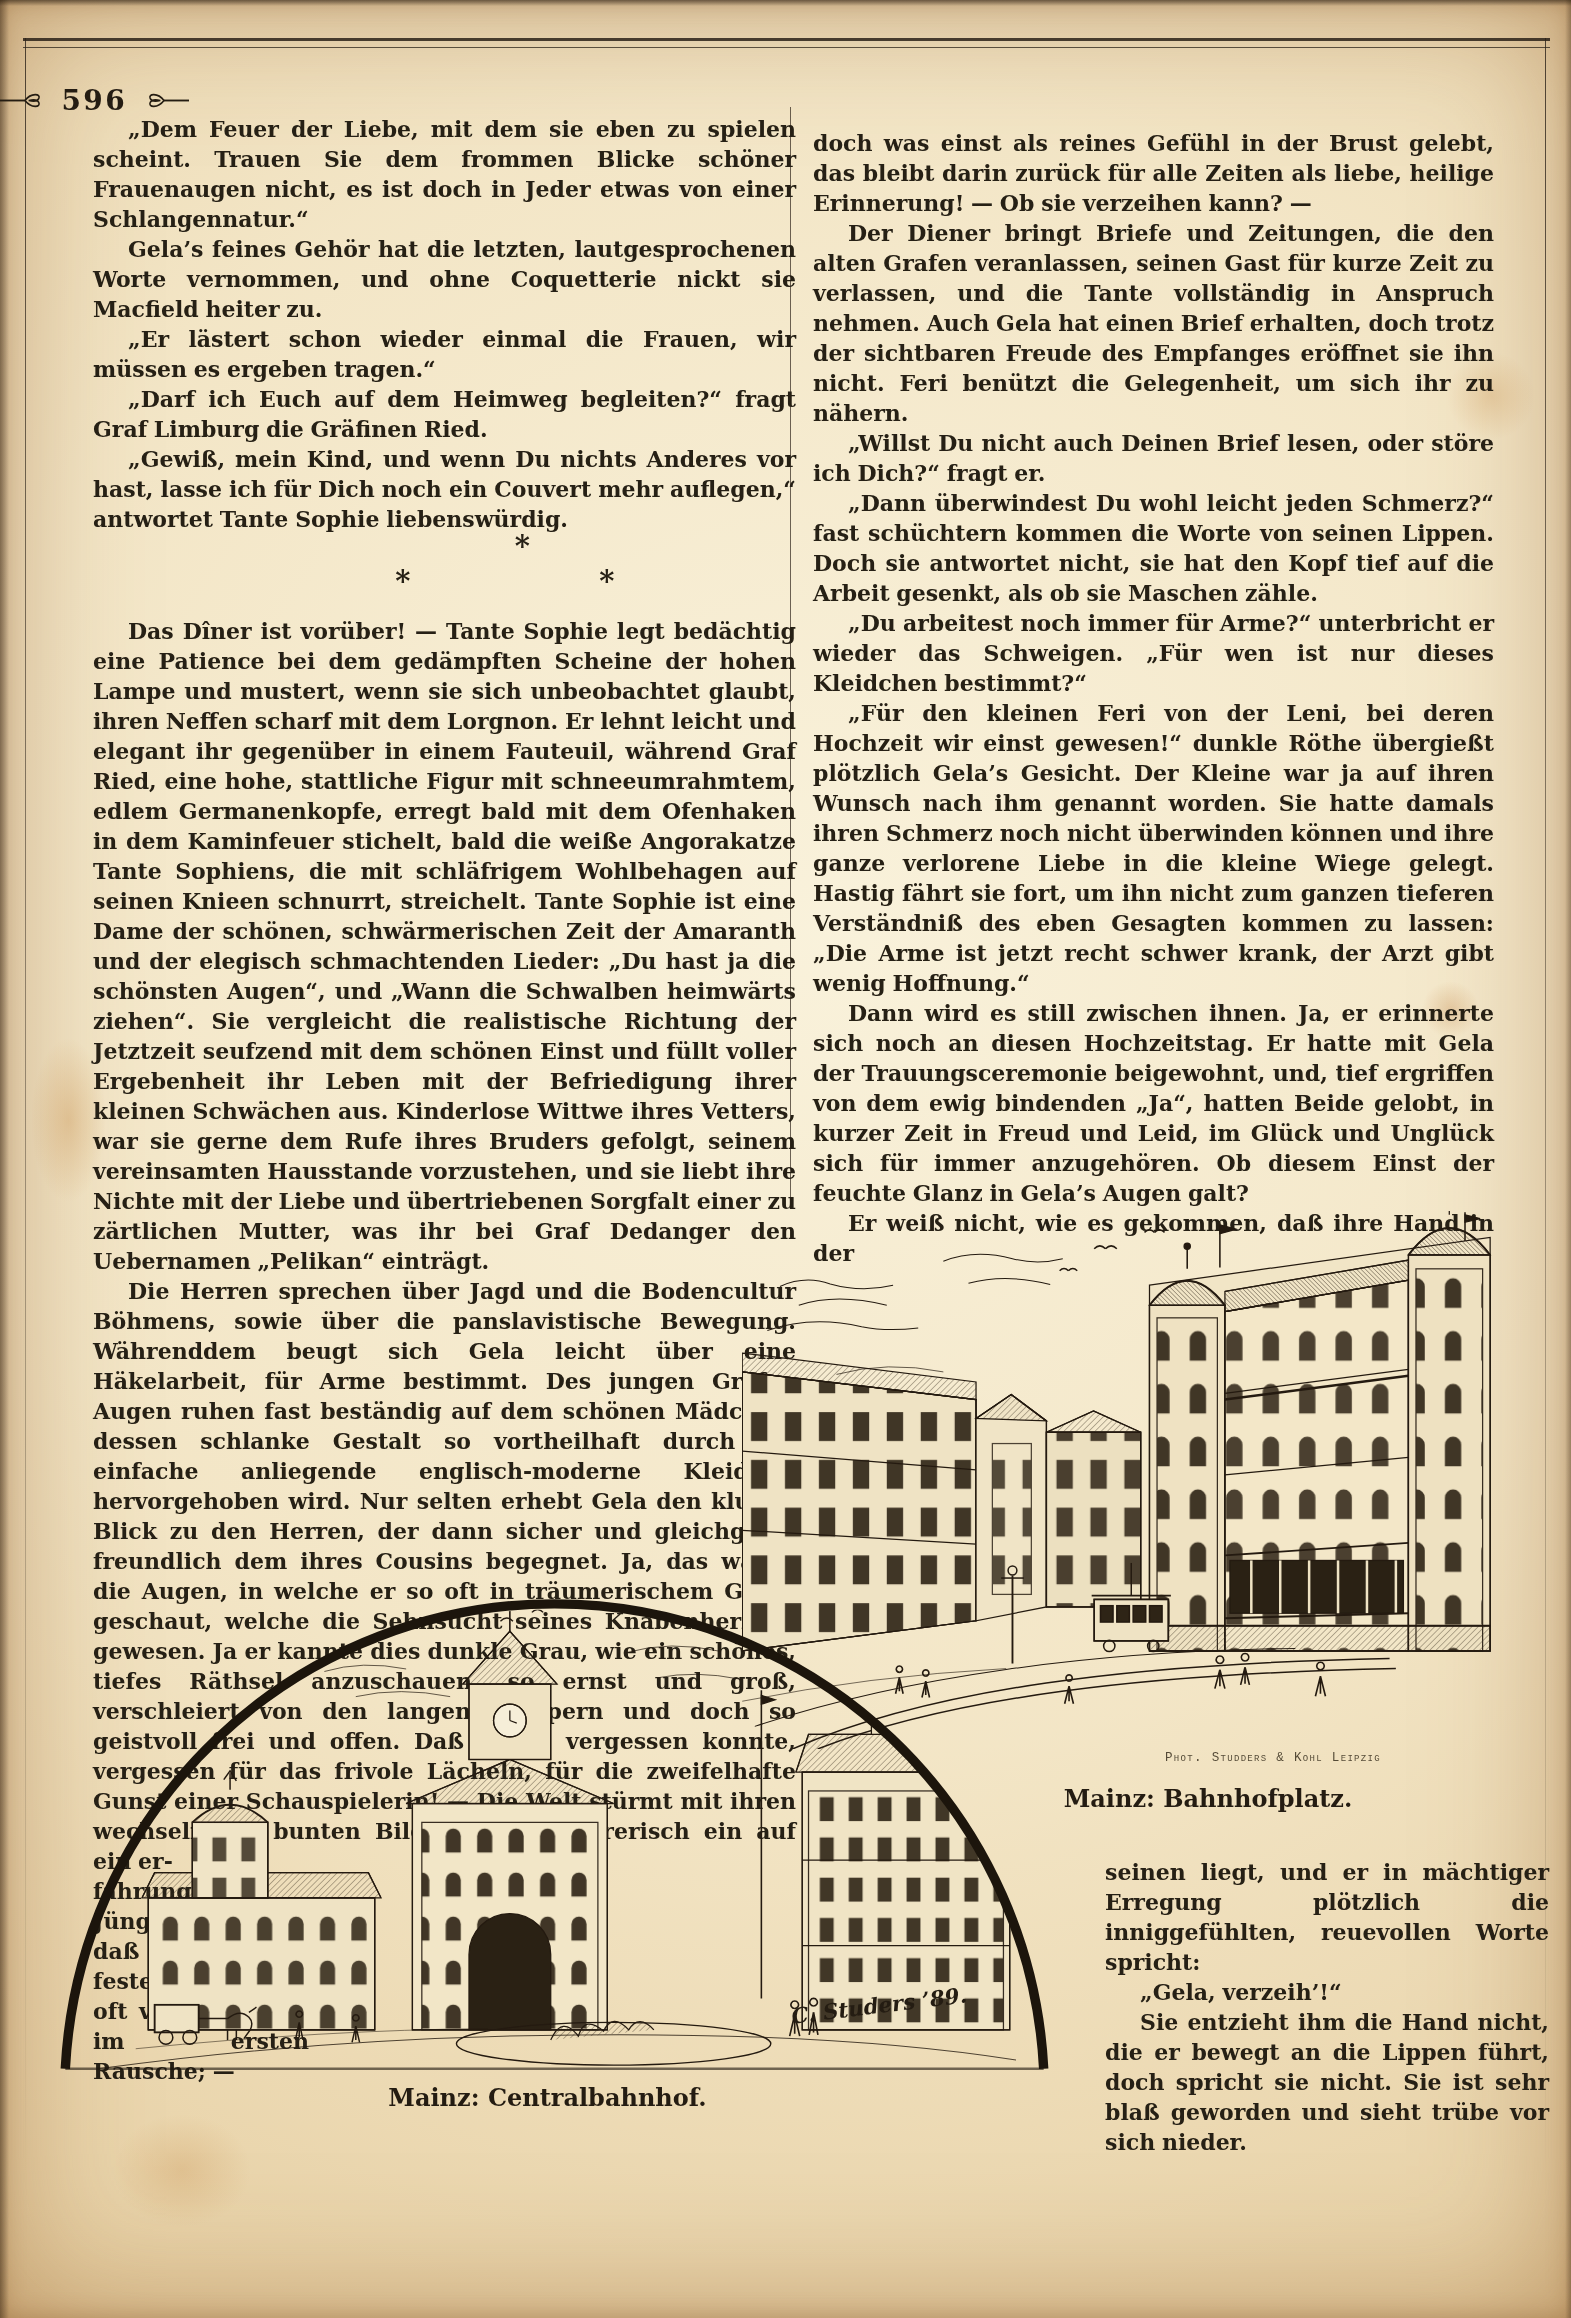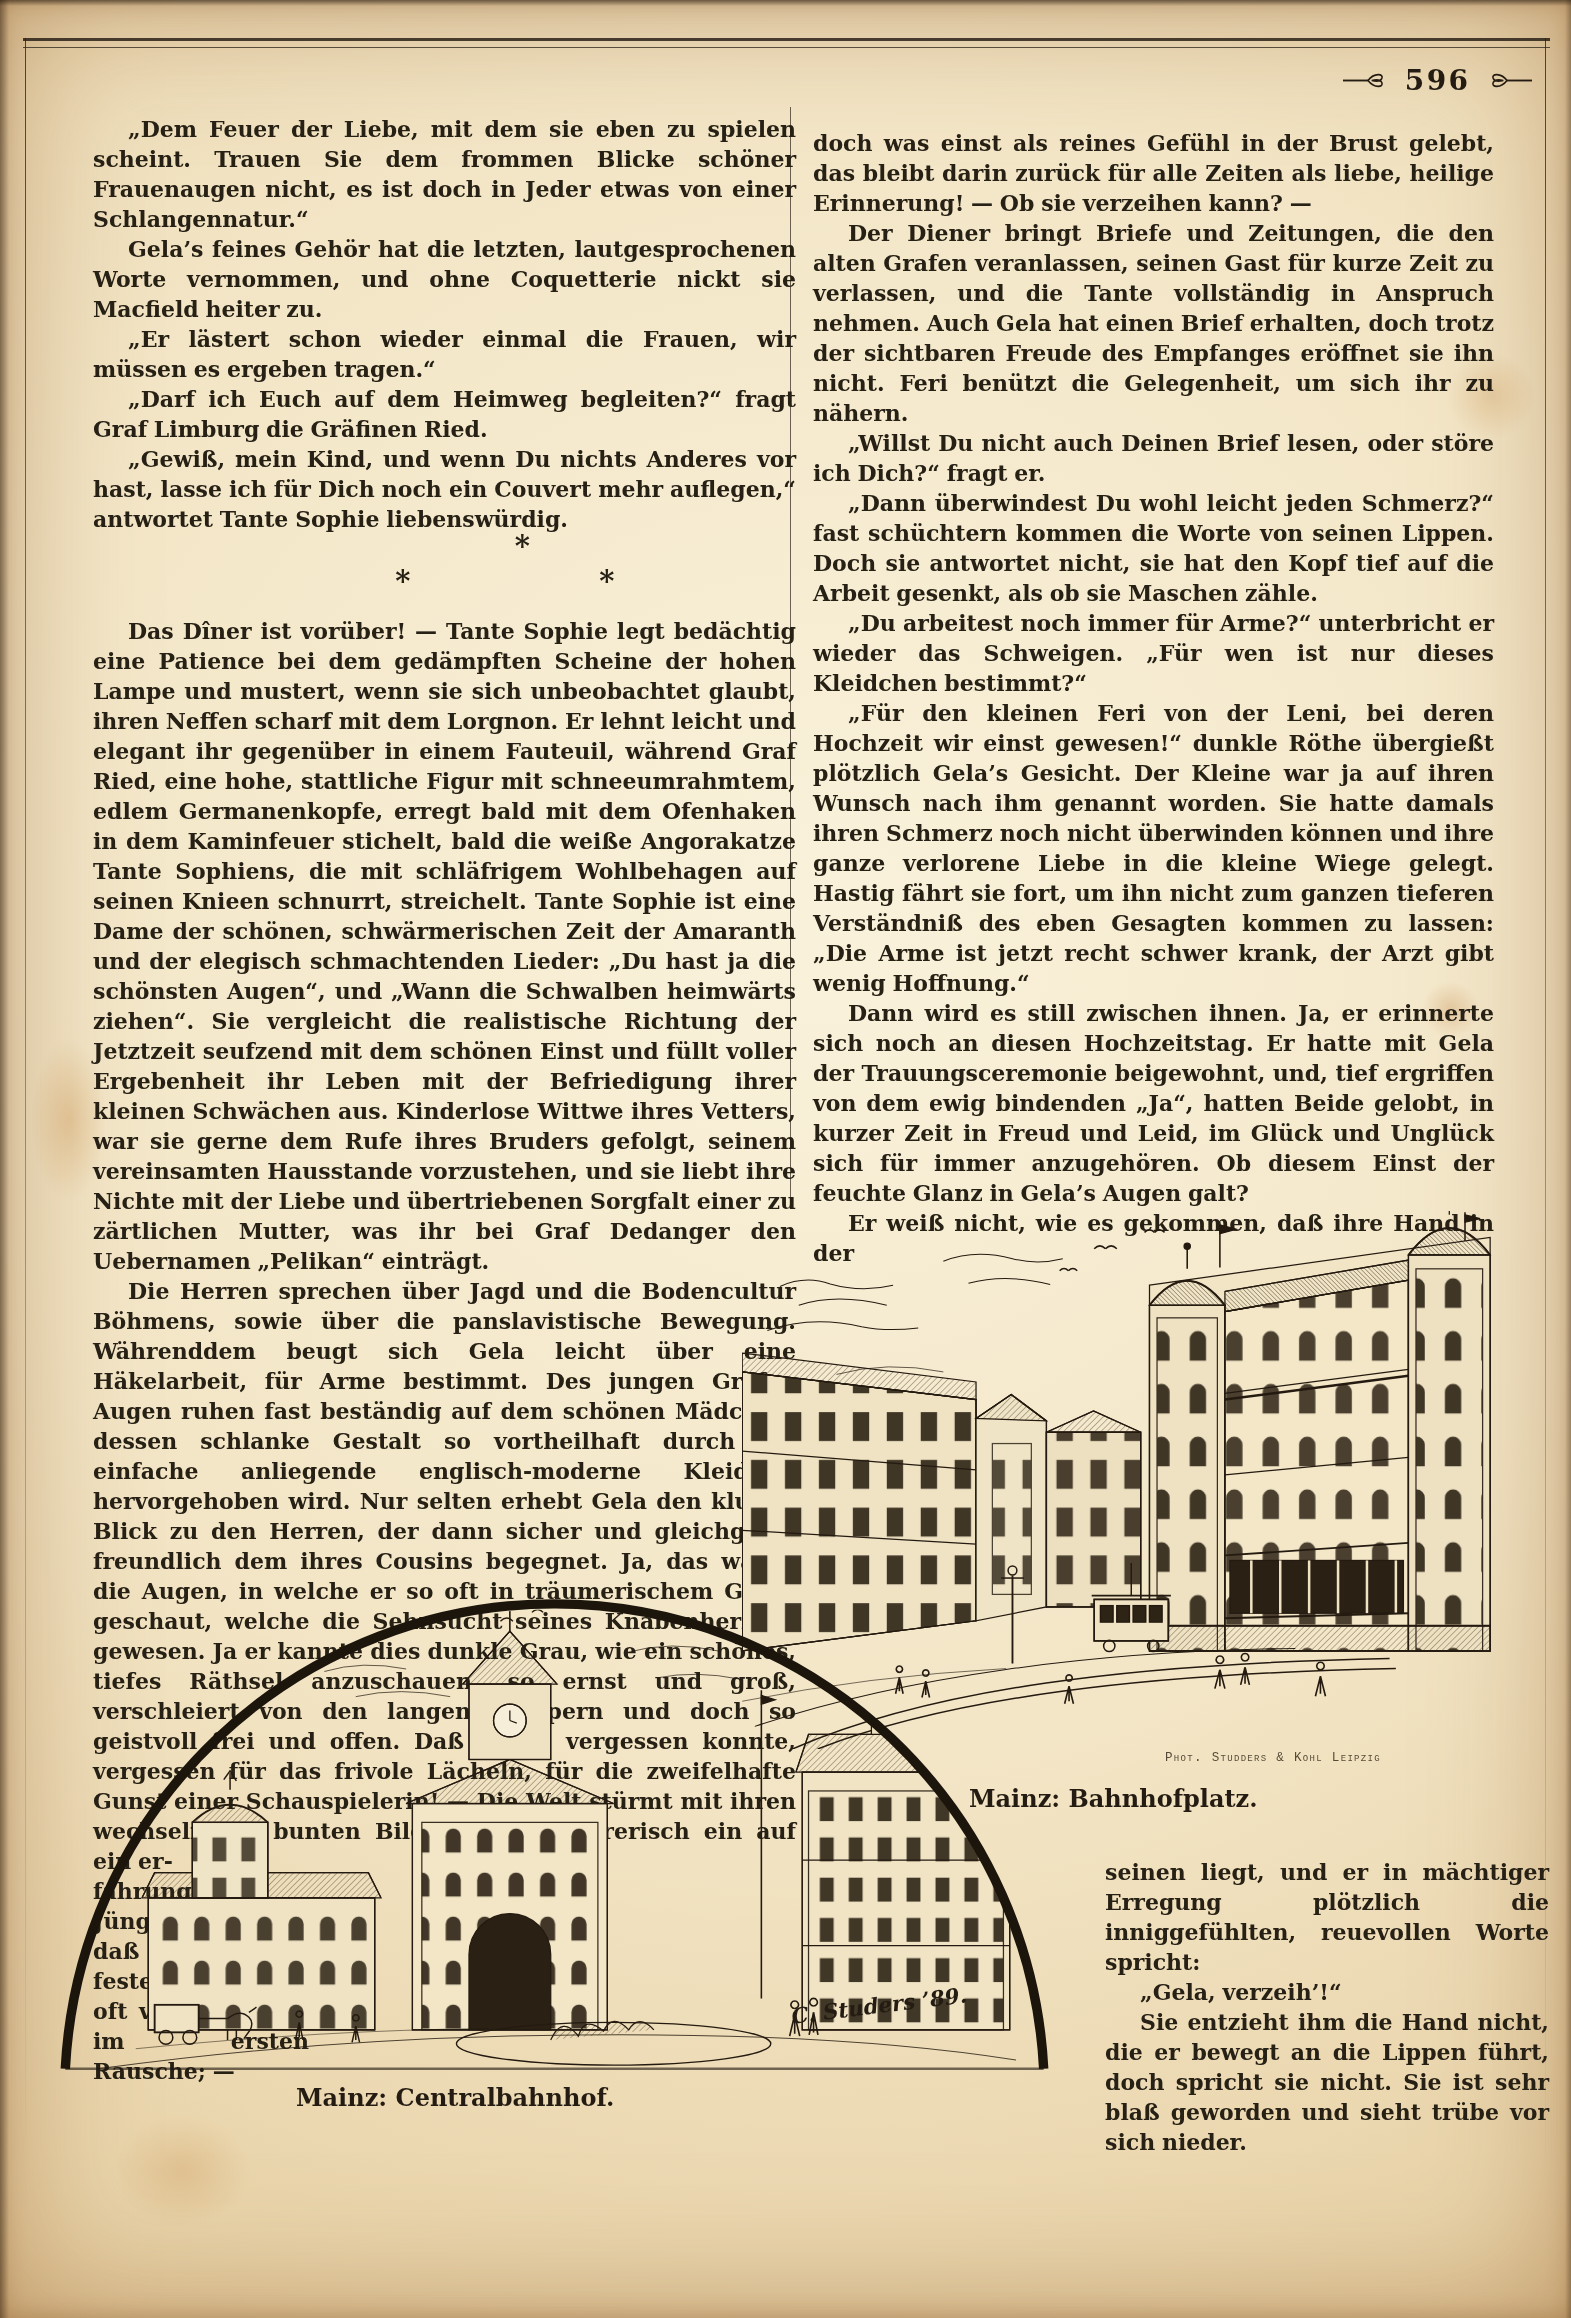--- a/index.html
+++ b/index.html
@@ -21,21 +21,21 @@
     background:linear-gradient(to right, rgba(40,26,12,.45), rgba(40,26,12,0));}
   .edge-right{position:absolute;right:0;top:0;width:7.5px;height:100%;
     background:linear-gradient(to left, rgba(40,26,12,.35), rgba(40,26,12,0));}
   .rule-top-a{position:absolute;left:22.6px;top:38px;width:1527px;height:2.5px;background:#2a2118;opacity:.85;}
   .rule-top-b{position:absolute;left:22.6px;top:47px;width:1527px;height:1.3px;background:#2a2118;opacity:.75;}
   .rule-side{position:absolute;top:38px;width:1.3px;height:2139px;
     background:linear-gradient(to bottom, rgba(42,33,24,.8), rgba(42,33,24,.25) 70%, rgba(42,33,24,0));}
   .rule-side.l{left:25px;} .rule-side.r{left:1545px;}
   .col-divider{position:absolute;left:790px;top:107px;width:1.3px;height:1098px;background:rgba(40,30,20,.68);}
 
-  .pageno-wrap{position:absolute;left:0;top:64px;width:1532px;text-align:right;}
+  .pageno-wrap{position:absolute;left:0;top:84px;width:1532px;text-align:left;}
   .pageno-inner{display:inline-flex;align-items:center;gap:16.4px;}
   .pageno{font:600 28px "DejaVu Serif", serif;letter-spacing:2.5px;color:#241c12;}
   .orn svg{display:block;}
 
   .textcol{position:absolute;font-size:22px;line-height:30px;font-weight:600;
     text-align:justify;word-spacing:-0.9px;color:#29211500;color:#262015;}
   .textcol p{margin:0;}
   .textcol p.ind{text-indent:35px;}
   #left-col{left:81px;top:114px;width:703px;margin-left:12px;}
   #right-col{left:813px;top:128px;width:681px;}
@@ -43,21 +43,21 @@
 
   .starbreak{position:relative;height:82px;}
   .starbreak .star{position:absolute;font:600 29px "DejaVu Serif",serif;}
   .starbreak .s1{left:60%;top:-5px;}
   .starbreak .s2{left:43%;top:30px;}
   .starbreak .s3{left:72%;top:30px;}
 
   .wrap-narrow{width:216px;text-align:justify;}
 
   .illus{position:absolute;}
-  .caption{position:absolute;font:700 24px "DejaVu Serif",serif;text-align:left;color:#241c12;}
+  .caption{position:absolute;font:700 24px "DejaVu Serif",serif;text-align:center;color:#241c12;}
   .credit{position:absolute;font:12.6px "Liberation Sans",sans-serif;font-variant:small-caps;
     letter-spacing:1.3px;color:#39301f;opacity:.85;}
   .signature{position:absolute;font:italic 600 21.4px "DejaVu Serif",serif;transform:rotate(-7deg);color:#241c12;}
 
   .stain{position:absolute;border-radius:50%;pointer-events:none;}
 </style>
 </head>
 <body>
 
 <div class="page">

